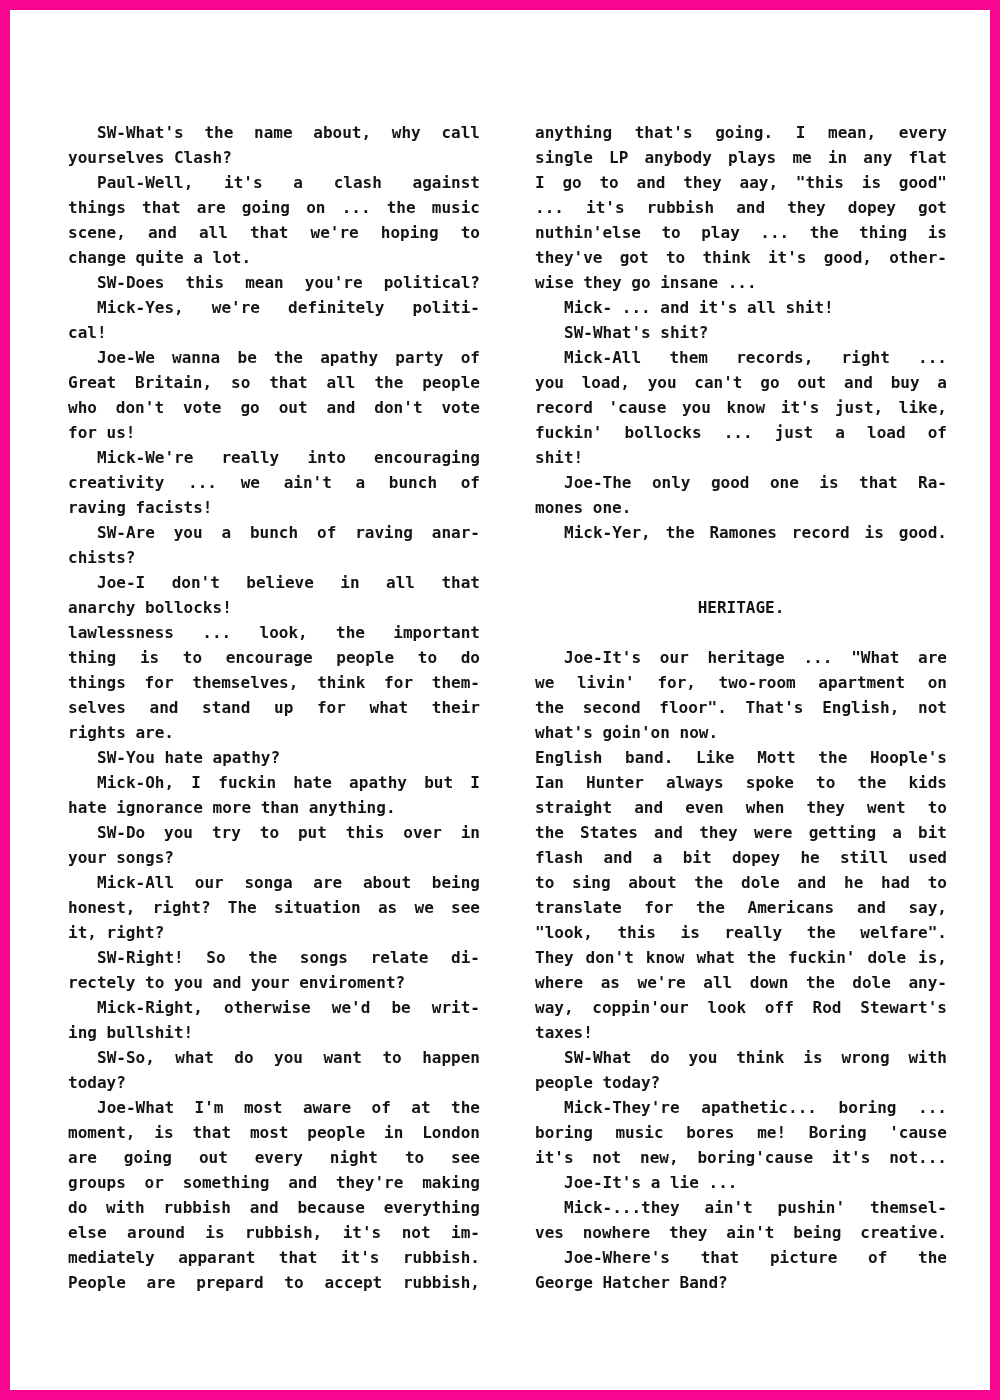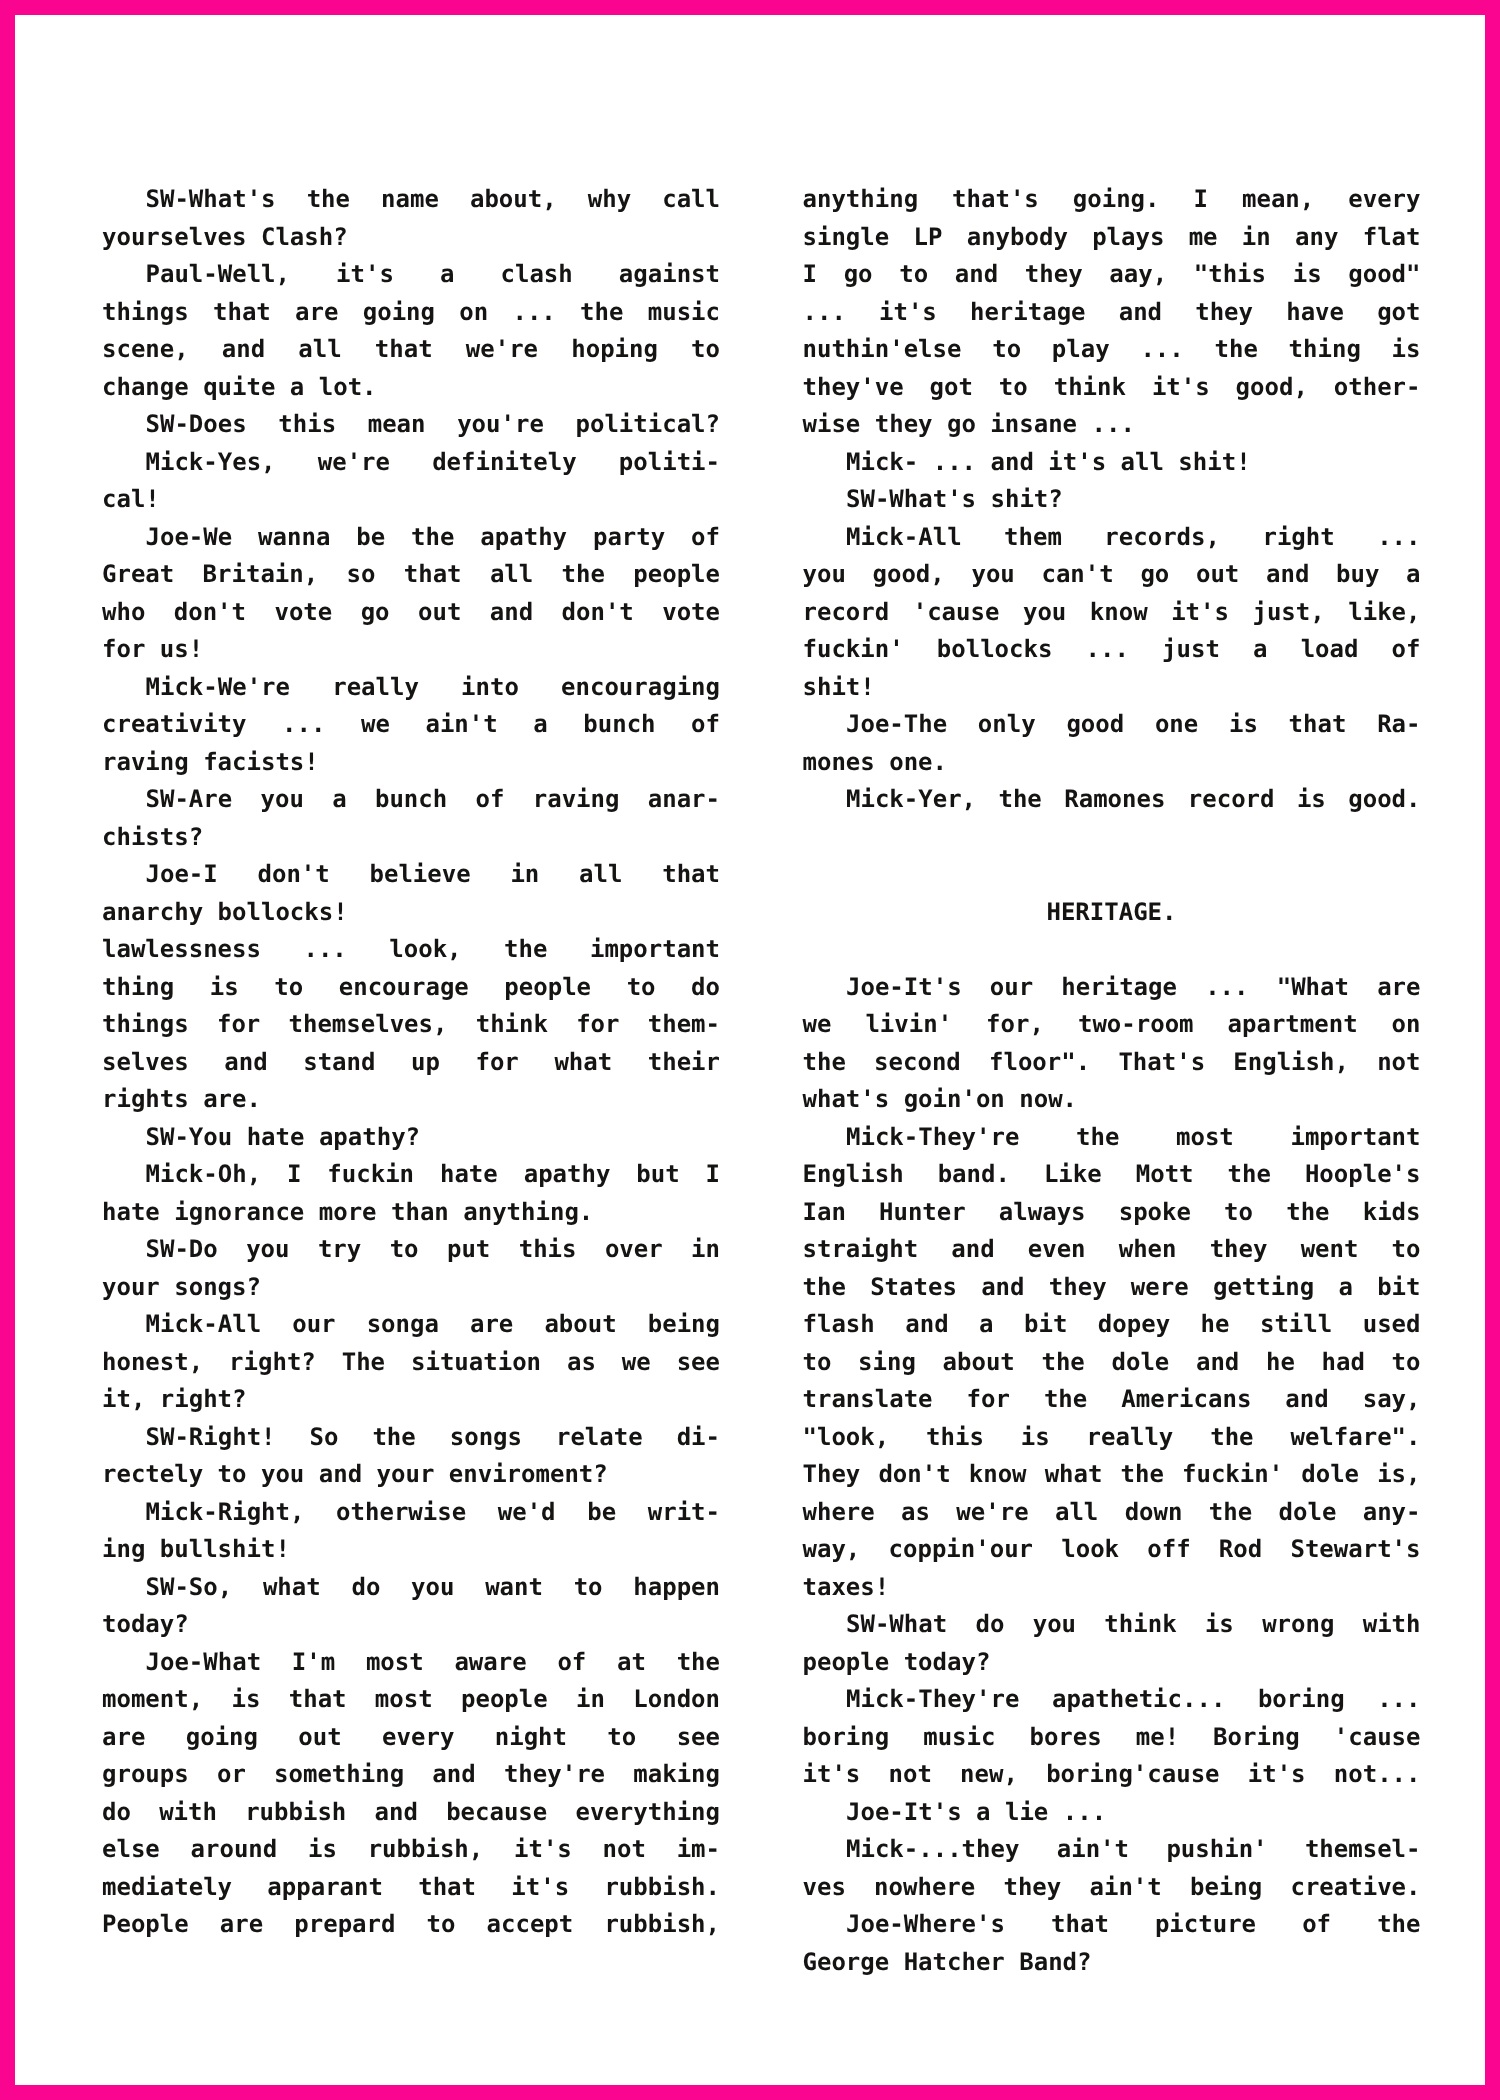--- a/index.html
+++ b/index.html
@@ -122,34 +122,34 @@
           <div class="line j">else around is rubbish, it's not im-</div>
           <div class="line j">mediately apparant that it's rubbish.</div>
           <div class="line j">People are prepard to accept rubbish,</div>
         </div>
       </div>
     <div class="column">
         <div class="block para">
           <div class="line j">anything that's going. I mean, every</div>
           <div class="line j">single LP anybody plays me in any flat</div>
           <div class="line j">I go to and they aay, "this is good"</div>
-          <div class="line j">... it's heritage and they have got</div>
+          <div class="line j">... it's rubbish and they dopey got</div>
           <div class="line j">nuthin'else to play ... the thing is</div>
           <div class="line j">they've got to think it's good, other-</div>
           <div class="line">wise they go insane ...</div>
         </div>
         <div class="block para">
           <div class="line indent">Mick- ... and it's all shit!</div>
         </div>
         <div class="block para">
           <div class="line indent">SW-What's shit?</div>
         </div>
         <div class="block para">
           <div class="line indent j">Mick-All them records, right ...</div>
-          <div class="line j">you good, you can't go out and buy a</div>
+          <div class="line j">you load, you can't go out and buy a</div>
           <div class="line j">record 'cause you know it's just, like,</div>
           <div class="line j">fuckin' bollocks ... just a load of</div>
           <div class="line">shit!</div>
         </div>
         <div class="block para">
           <div class="line indent j">Joe-The only good one is that Ra-</div>
           <div class="line">mones one.</div>
         </div>
         <div class="block para">
           <div class="line indent j">Mick-Yer, the Ramones record is good.</div>
@@ -157,21 +157,20 @@
         <div class="block heading">
           <div class="line">HERITAGE.</div>
         </div>
         <div class="block para">
           <div class="line indent j">Joe-It's our heritage ... "What are</div>
           <div class="line j">we livin' for, two-room apartment on</div>
           <div class="line j">the second floor". That's English, not</div>
           <div class="line">what's goin'on now.</div>
         </div>
         <div class="block para">
-          <div class="line indent j">Mick-They're the most important</div>
           <div class="line j">English band. Like Mott the Hoople's</div>
           <div class="line j">Ian Hunter always spoke to the kids</div>
           <div class="line j">straight and even when they went to</div>
           <div class="line j">the States and they were getting a bit</div>
           <div class="line j">flash and a bit dopey he still used</div>
           <div class="line j">to sing about the dole and he had to</div>
           <div class="line j">translate for the Americans and say,</div>
           <div class="line j">"look, this is really the welfare".</div>
           <div class="line j">They don't know what the fuckin' dole is,</div>
           <div class="line j">where as we're all down the dole any-</div>

